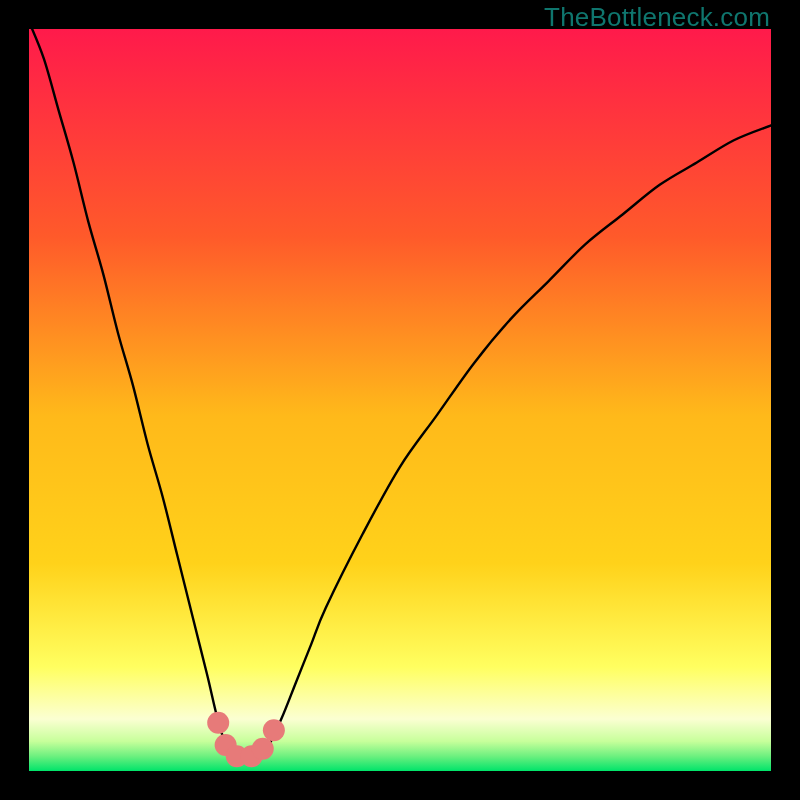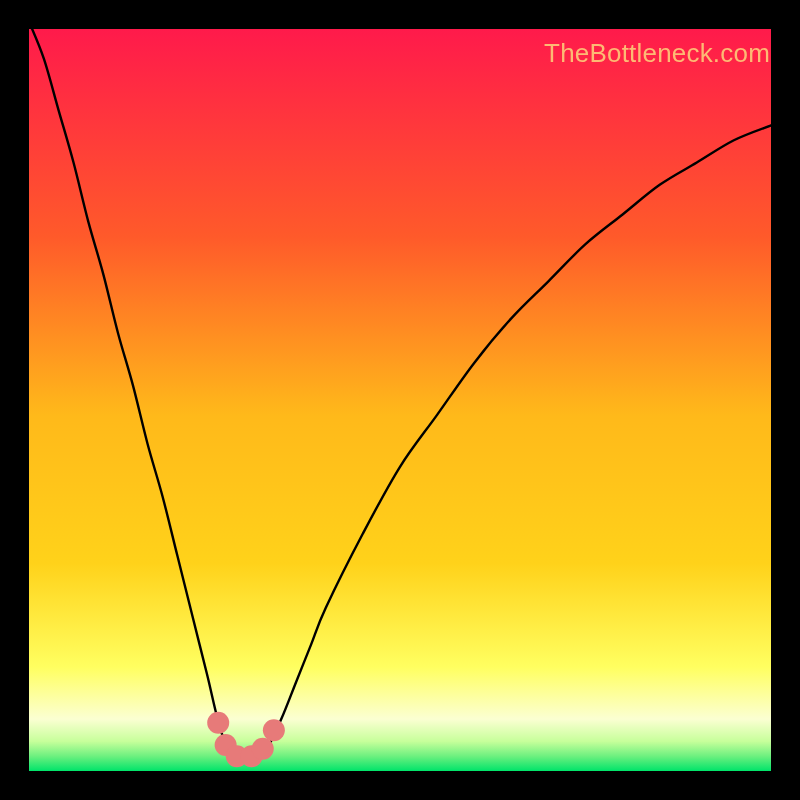--- a/index.html
+++ b/index.html
@@ -24,23 +24,22 @@
     top: 0;
     width: 742px;
     height: 742px;
   }
   .watermark {
     position: absolute;
     top: 2px;
     right: 30px;
     font-family: Arial, Helvetica, sans-serif;
     font-size: 26px;
-    color: #fdba74;
+    color: #0f766e;
     letter-spacing: 0.2px;
-    margin-top: 36px;
   }
 </style>
 </head>
 <body>
 
 <div class="frame">
   <svg class="plot-area" viewBox="0 0 742 742" preserveAspectRatio="none">
     <defs>
       <linearGradient id="bg-grad" x1="0" y1="0" x2="0" y2="1">
         <stop id="g0" offset="0%" stop-color="#ff1a4b"></stop>

